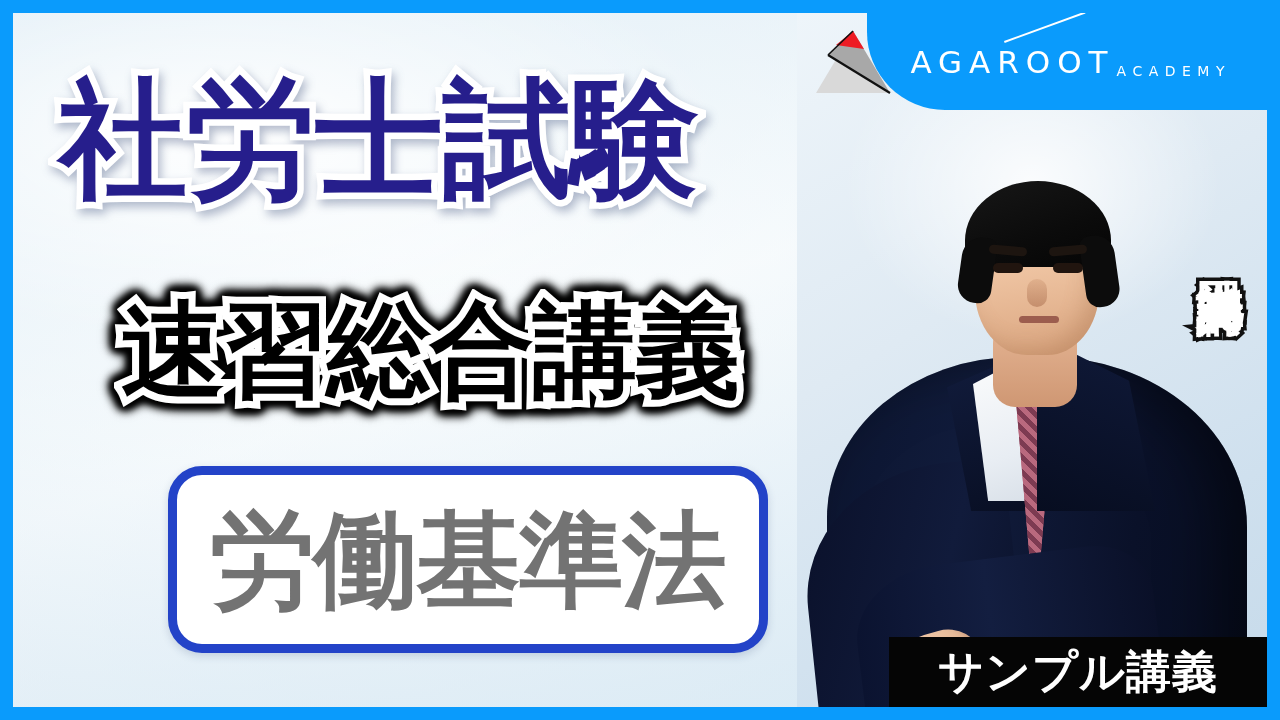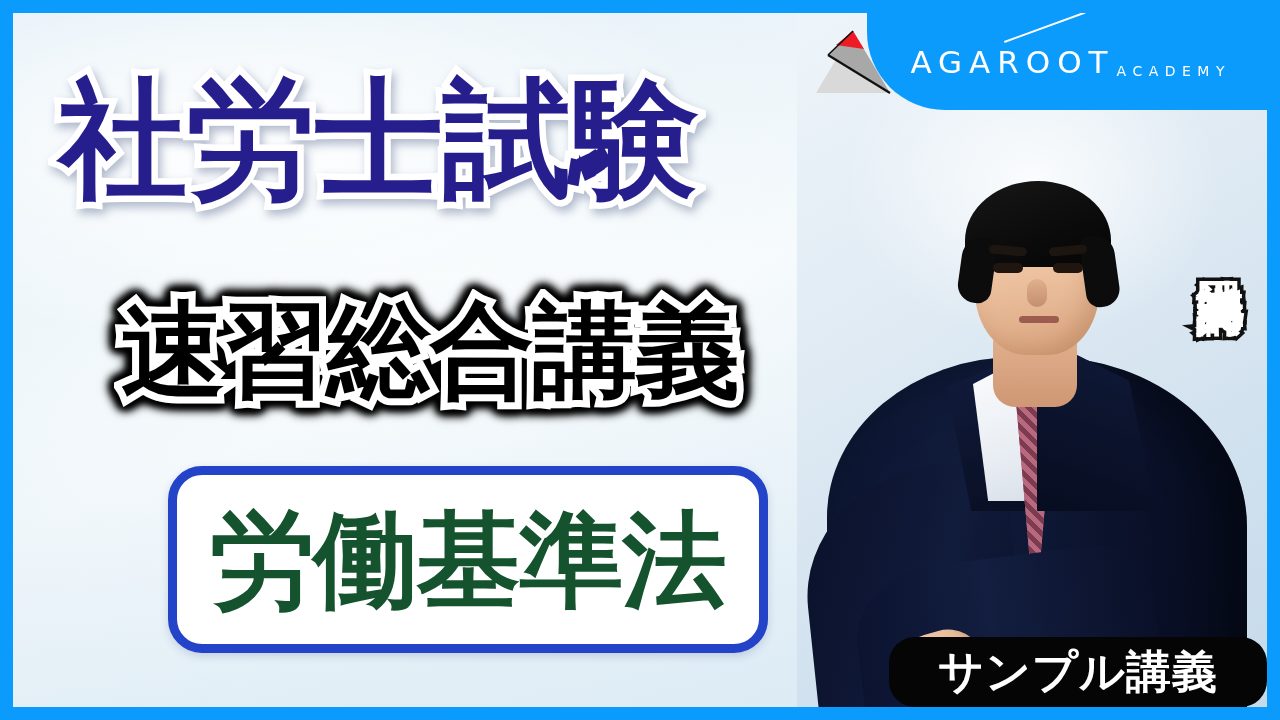--- a/index.html
+++ b/index.html
@@ -171,37 +171,37 @@
 
   
   .lawbox{
     position:absolute;left:155px;top:453px;width:600px;height:187px;z-index:8;
     background:#ffffff;border:9px solid #2343c8;border-radius:34px;
     box-sizing:border-box;
     display:flex;align-items:center;justify-content:center;
     box-shadow:0 3px 8px rgba(40,60,110,.18);
   }
   .lawbox-text{
-    font-size:104px;line-height:1;font-weight:900;color:#14532d;
+    font-size:104px;line-height:1;font-weight:900;color:#737373;
     letter-spacing:-1px;white-space:nowrap;
   }
 
   
   .vname{
     position:absolute;right:22px;top:228px;z-index:9;
     writing-mode:vertical-rl;text-orientation:upright;
     font-size:48px;line-height:1.04;font-weight:800;letter-spacing:2px;
     color:#ffffff;
     -webkit-text-stroke:7px #111111;paint-order:stroke fill;
   }
 
   
   .samplebar{
     position:absolute;right:0;bottom:0;width:378px;height:70px;z-index:9;
-    background:#050505;display:flex;align-items:center;justify-content:center;border-radius:26px;
+    background:#050505;display:flex;align-items:center;justify-content:center;
   }
   .samplebar-text{
     color:#ffffff;font-size:45px;font-weight:900;letter-spacing:1px;white-space:nowrap;
   }
 </style>
 </head>
 <body>
 
 <div id="thumb">
 

